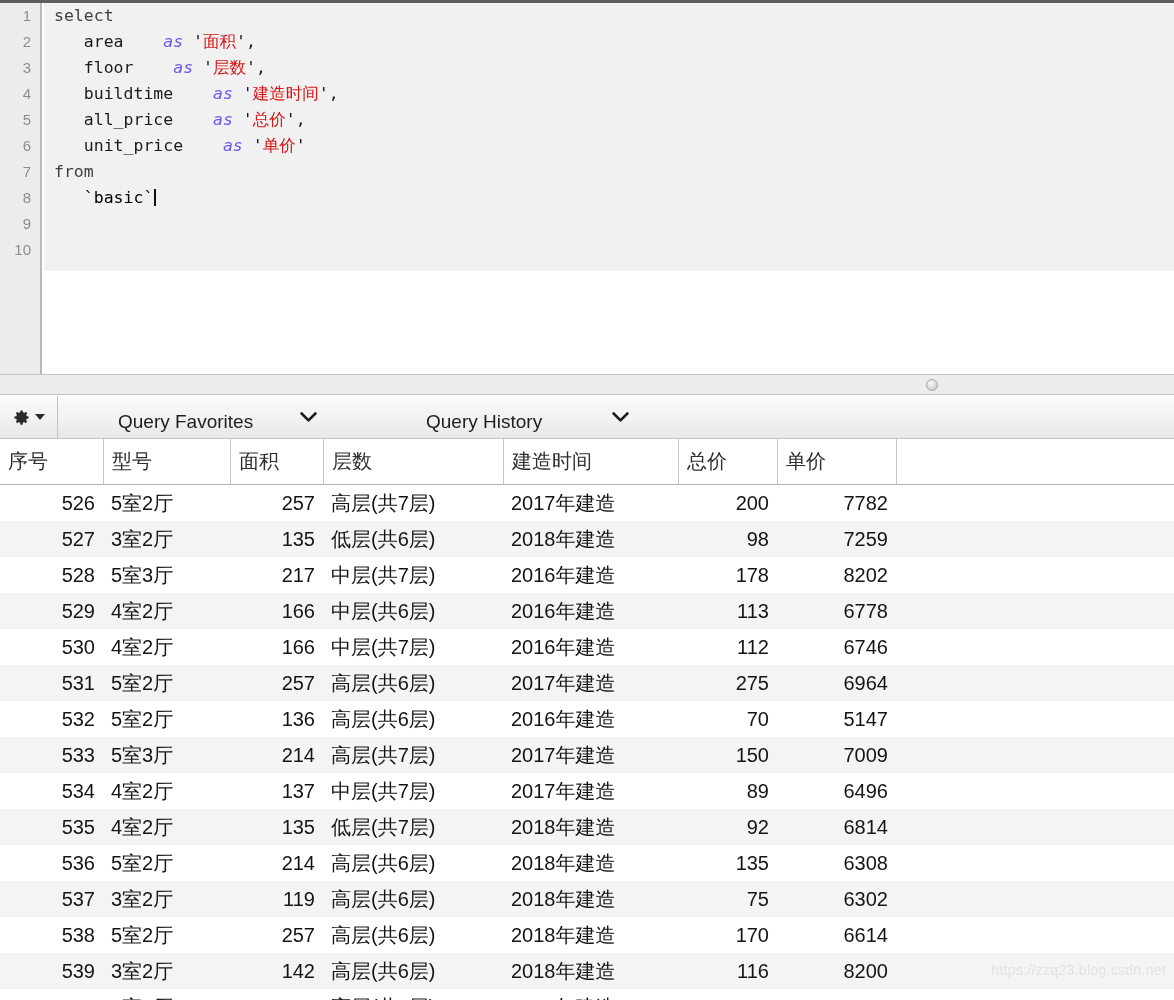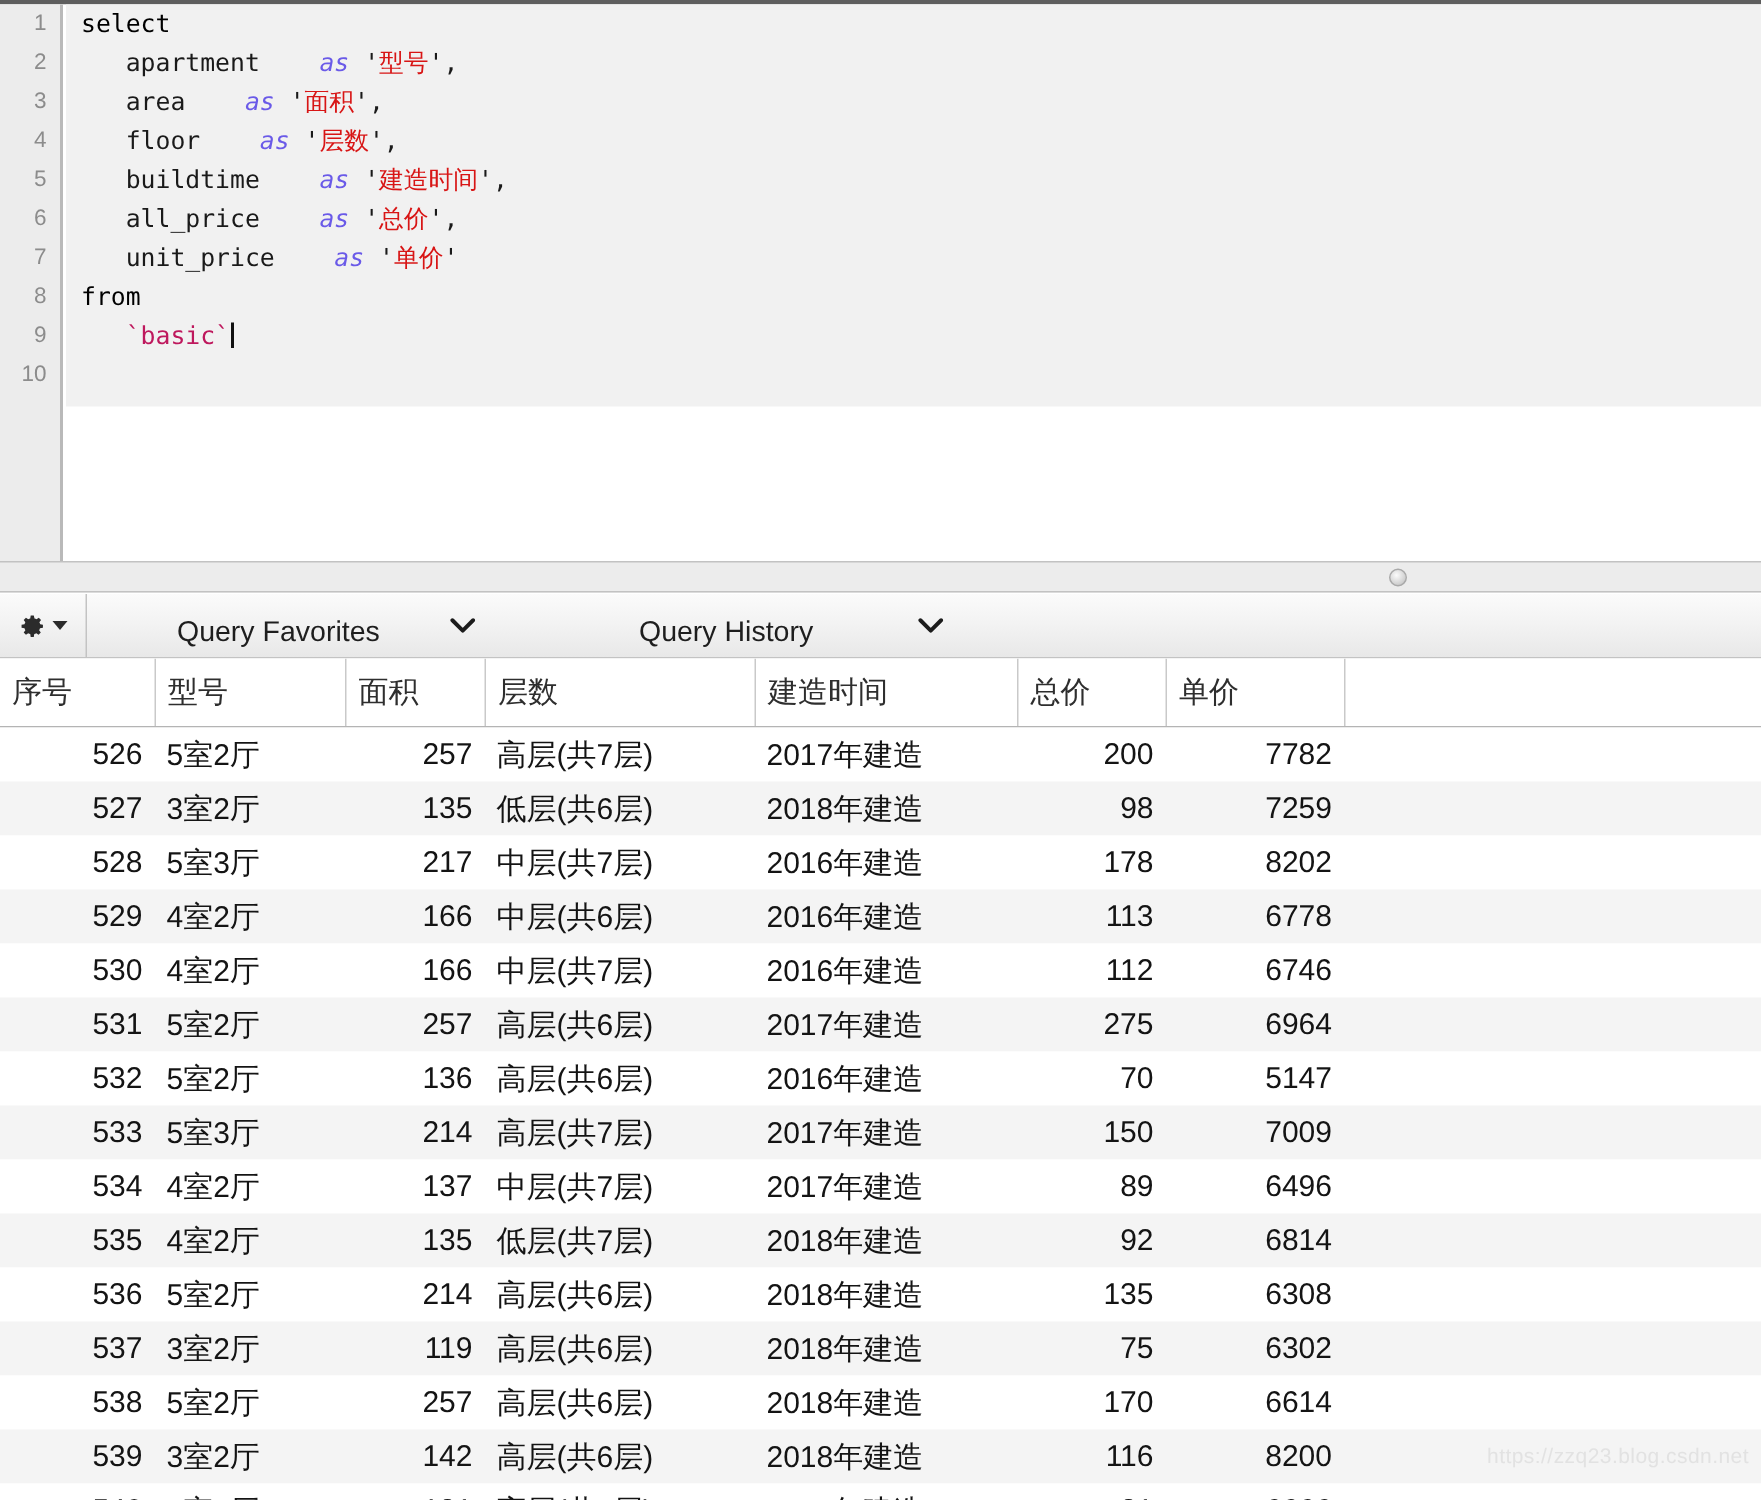--- a/index.html
+++ b/index.html
@@ -44,25 +44,25 @@
     position: absolute; left: 0; top: 0; right: 0;
     font-family: "DejaVu Sans Mono", "Liberation Mono", monospace;
     font-size: 16.5px;
   }
   .code-line {
     height: 26px; line-height: 26px;
     padding-left: 10px;
     white-space: pre;
     color: #1a1a1a;
   }
-  .kw   { color: #000000; }
+  .kw   { color: #404040; }
   .as   { color: #6a5ae8; font-style: italic; }
   .str  { color: #d81515; }
   .q    { color: #1a1a1a; }
-  .tick { color: #be185d; }
+  .tick { color: #000000; }
   .caret {
     display: inline-block; width: 1.5px; height: 17px;
     background: #111; vertical-align: -3px;
     margin-left: 1px;
   }
 
   
   .splitter {
     position: absolute; left: 0; top: 374px; width: 1174px; height: 21px;
     background: #ececec;
@@ -178,21 +178,20 @@
         <div class="gutter-num">6</div>
         <div class="gutter-num">7</div>
         <div class="gutter-num">8</div>
         <div class="gutter-num">9</div>
         <div class="gutter-num">10</div>
       </div>
     <div class="code-area">
       <div class="code-bg"></div>
       <div class="code-lines" id="code-lines">
           <div class="code-line"><span class="kw">select</span></div>
-          <div class="code-line">   apartment    <span class="as">as</span> <span class="q">'</span><span class="str">型号</span><span class="q">'</span>,</div>
           <div class="code-line">   area    <span class="as">as</span> <span class="q">'</span><span class="str">面积</span><span class="q">'</span>,</div>
           <div class="code-line">   floor    <span class="as">as</span> <span class="q">'</span><span class="str">层数</span><span class="q">'</span>,</div>
           <div class="code-line">   buildtime    <span class="as">as</span> <span class="q">'</span><span class="str">建造时间</span><span class="q">'</span>,</div>
           <div class="code-line">   all_price    <span class="as">as</span> <span class="q">'</span><span class="str">总价</span><span class="q">'</span>,</div>
           <div class="code-line">   unit_price    <span class="as">as</span> <span class="q">'</span><span class="str">单价</span><span class="q">'</span></div>
           <div class="code-line"><span class="kw">from</span></div>
           <div class="code-line">   <span class="tick">`basic`</span><span class="caret"></span></div>
         </div>
     </div>
   </div>

